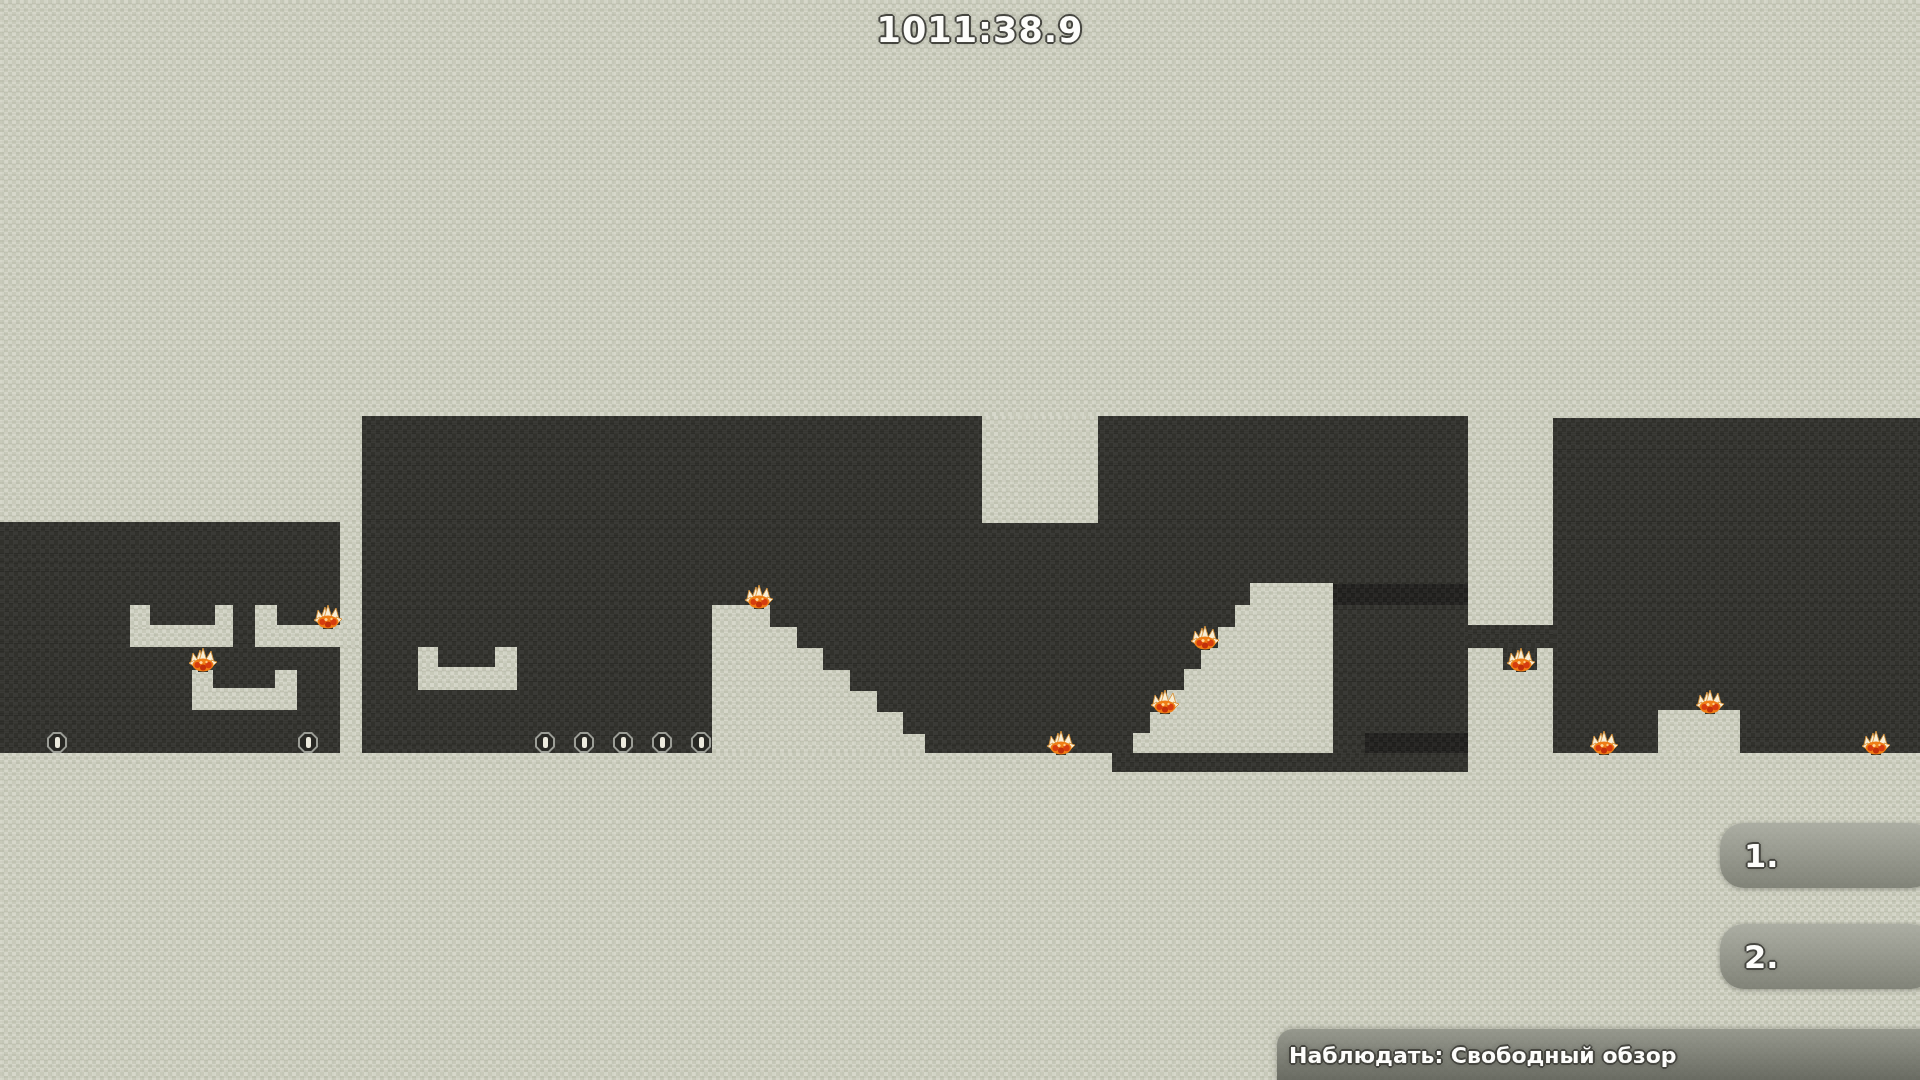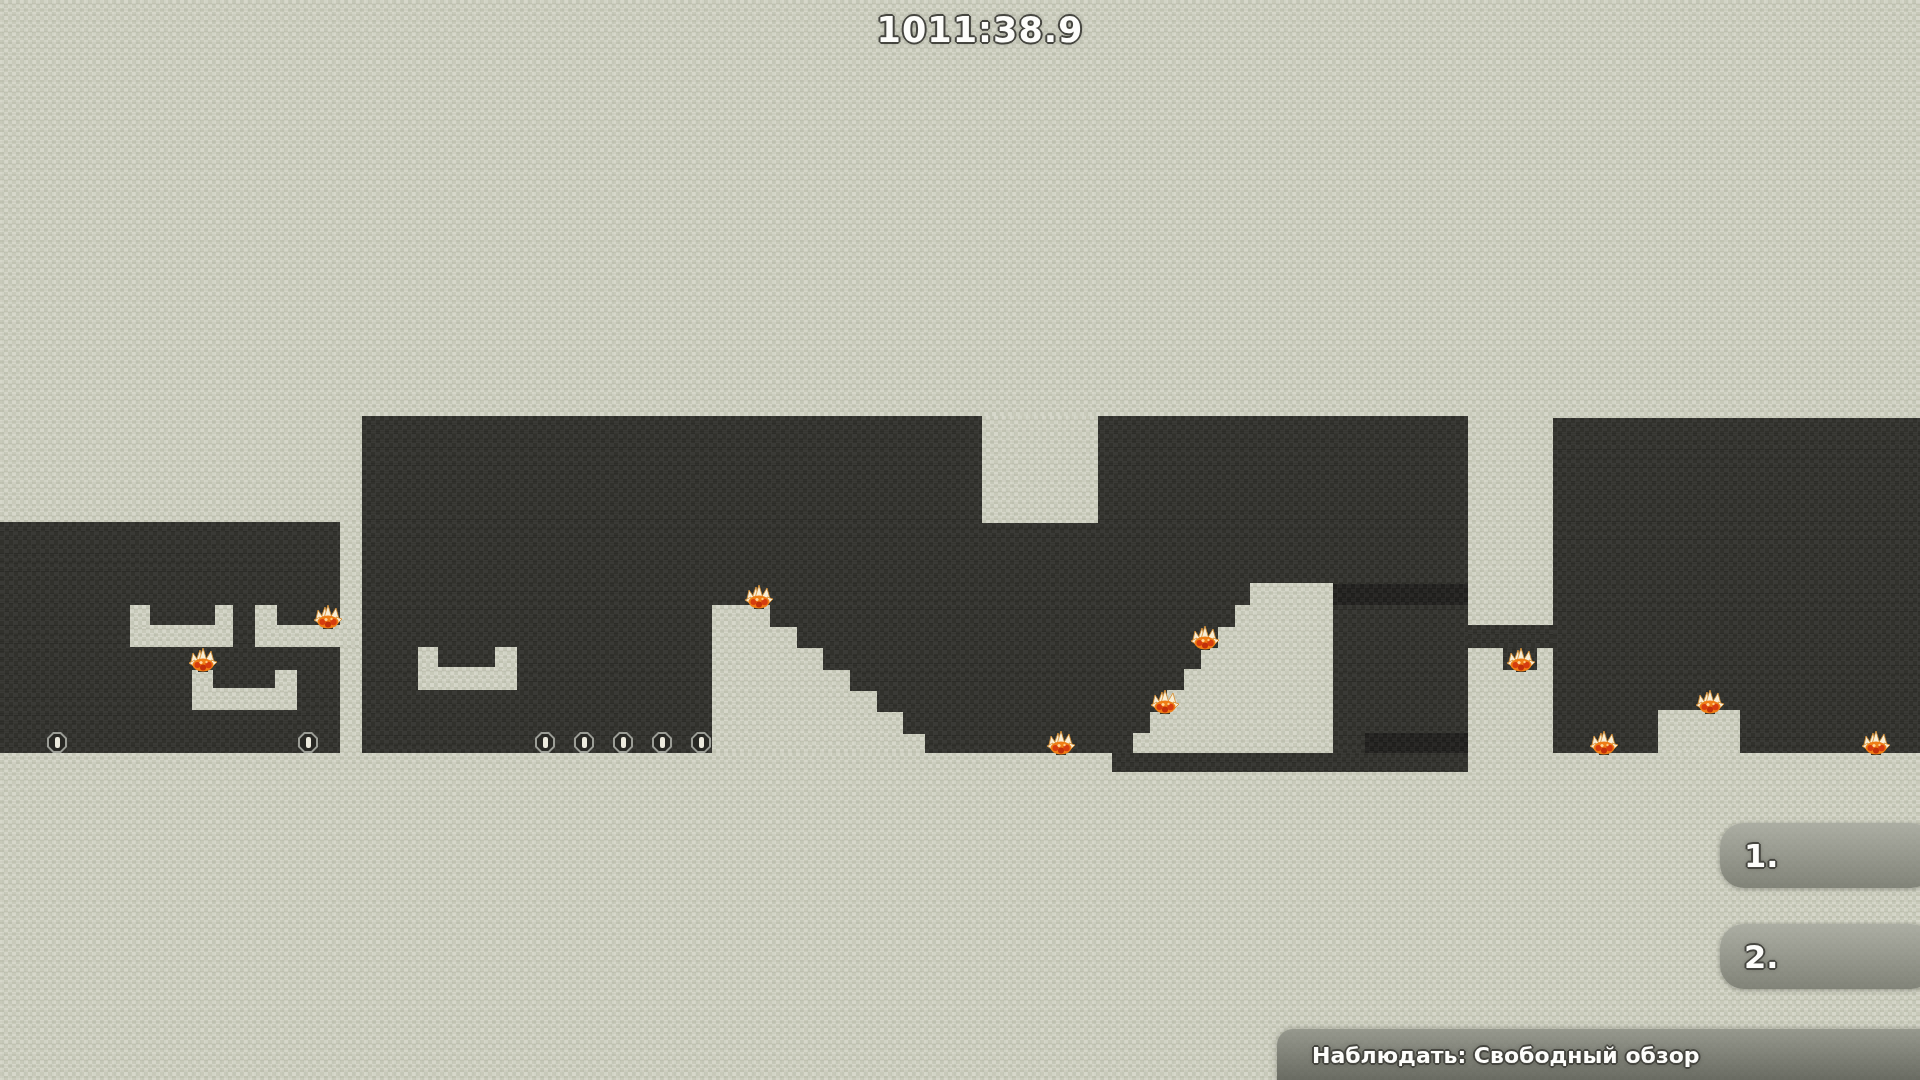--- a/index.html
+++ b/index.html
@@ -60,21 +60,21 @@
     background:linear-gradient(180deg,var(--bar_top),var(--bar_bottom));
     box-shadow:0 1px 5px rgba(40,40,36,0.35);display:flex;align-items:center;}
   .score-bar .rank{font-size:32px;margin-left:24px;}
   #score-bar-1{top:823px;}
   #score-bar-2{top:924px;}
   #status-bar{position:absolute;left:1277px;top:1029px;width:653px;height:56px;
     border-radius:16px 0 0 0;
     background:linear-gradient(180deg,var(--status_top),var(--status_bottom));
     box-shadow:0 0 6px rgba(40,40,36,0.3);
     display:flex;align-items:center;}
-  #status-bar .label{font-size:22px;margin-left:35px;margin-top:-4px;}
+  #status-bar .label{font-size:22px;margin-left:12px;margin-top:-4px;}
 </style>
 </head>
 <body>
 
 <div id="stage">
   <div id="game-layer">
       <div class="cave" style="position: absolute; left: 0px; top: 522px; width: 340px; height: 231px;"></div>
       <div class="cave" style="position: absolute; left: 362px; top: 416px; width: 1106px; height: 337px;"></div>
       <div class="cave" style="position: absolute; left: 1553px; top: 418px; width: 367px; height: 335px;"></div>
       <div class="cave" style="position: absolute; left: 1468px; top: 625px; width: 85px; height: 23px;"></div>

